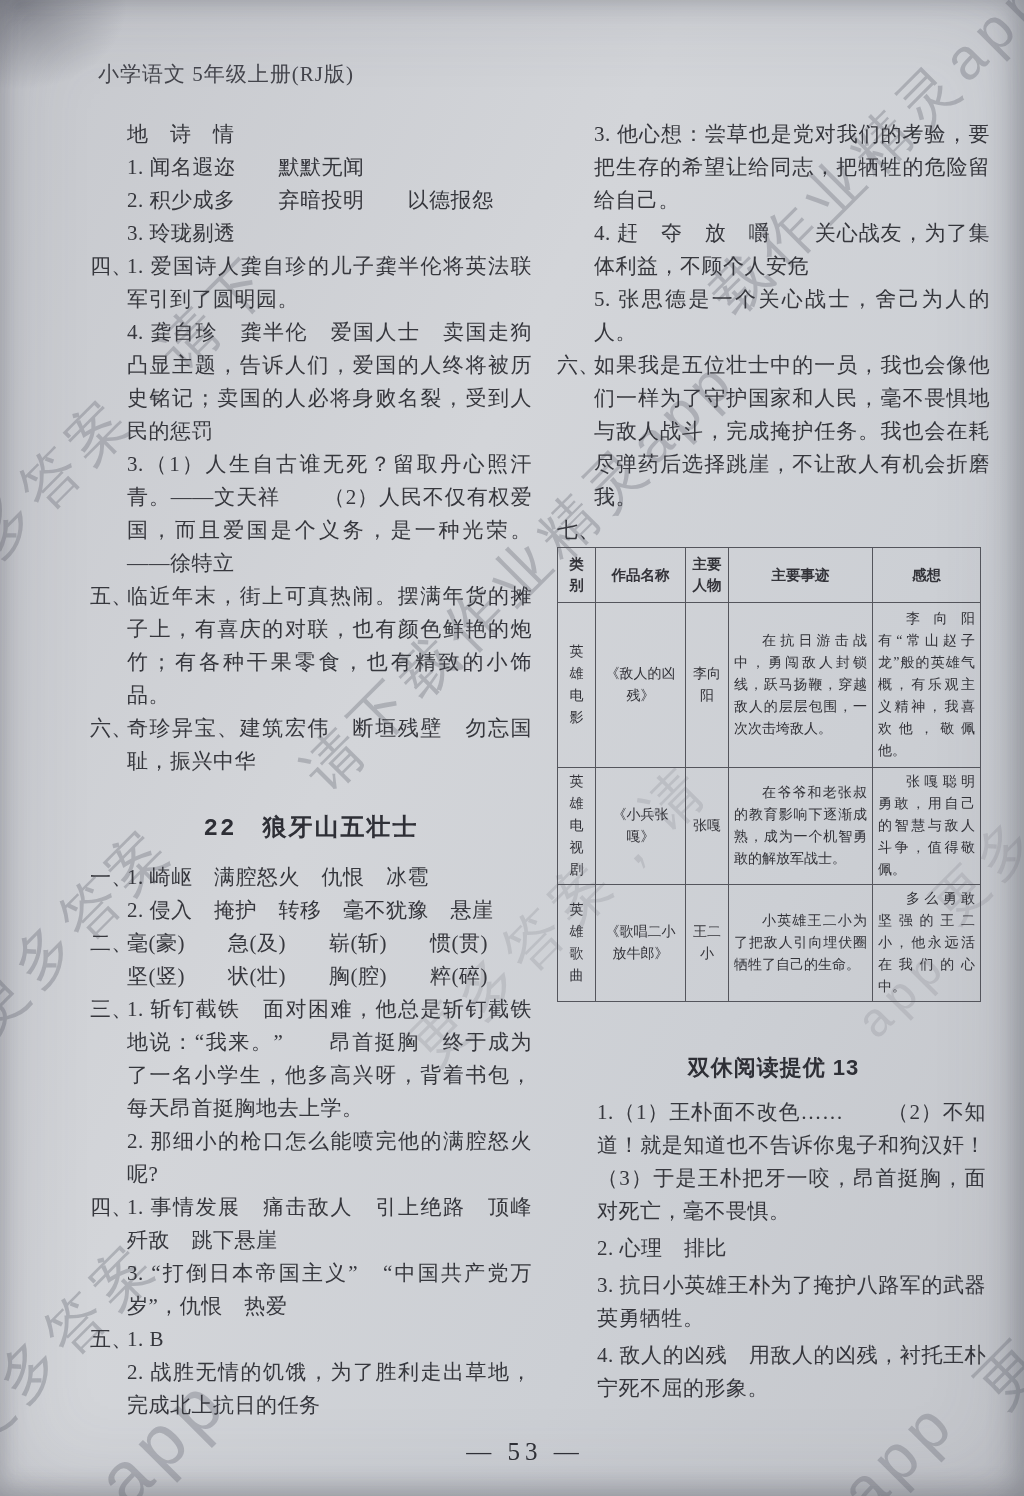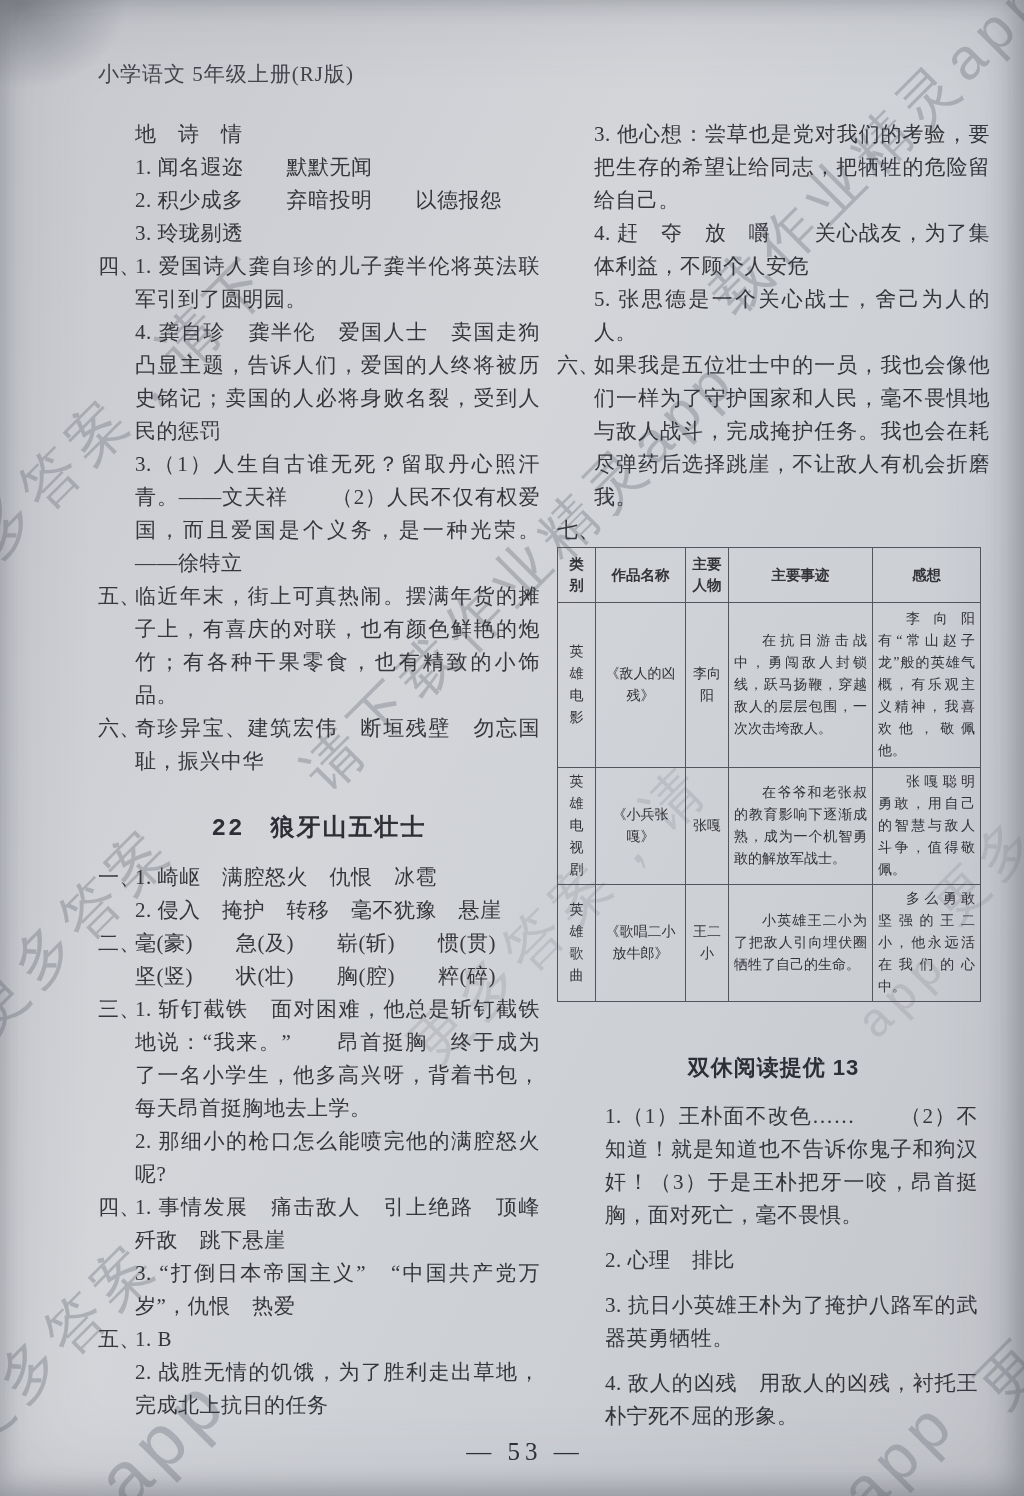--- a/index.html
+++ b/index.html
@@ -29,32 +29,32 @@
   .wm5{left:985px;top:870px;font-size:54px;}
   .wm6{left:902px;top:992px;font-size:48px;}
   .wm7{left:55px;top:1345px;}
   .wm8{left:162px;top:1440px;font-size:74px;}
   .wm9{left:1012px;top:1372px;font-size:62px;}
   .wm10{left:898px;top:1456px;font-size:64px;}
 
   .hdr{position:absolute;left:98px;top:60px;font-size:21px;letter-spacing:1px;color:#44454c;}
 
   .col{position:absolute;top:118px;font-size:21px;line-height:33px;letter-spacing:.5px;}
-  .col.left{left:98px;width:442px;}
+  .col.left{left:90px;width:442px;}
   .col.right{left:557px;width:433px;}
   .item{position:relative;padding-left:37px;}
   .marker{position:absolute;left:0;top:0;}
   p.ans{margin:0;text-align:justify;}
   p.short{margin:0;text-align:left;}
 
   .lesson{font-family:Liberation Mono, monospace;font-weight:700;font-size:24px;
     line-height:40px;text-align:center;margin:31px 0 12px;letter-spacing:2px;color:#2e2f36;}
   .reading-h{font-family:"Liberation Sans",sans-serif;font-weight:700;font-size:22px;
     line-height:40px;text-align:center;margin:46px 0 8px;letter-spacing:1px;color:#2e2f36;}
-  .reading p{margin:12px;padding-left:36px;text-align:justify;}
+  .reading p{margin:4px;padding-left:36px;text-align:justify;}
 
   table.wtable{border-collapse:collapse;table-layout:fixed;width:423px;
     font-size:14px;line-height:22px;letter-spacing:0;color:#333339;}
   .wtable th,.wtable td{border:1.5px solid #54555c;padding:3px 5px;vertical-align:middle;}
   .wtable th{font-family:"Liberation Sans",sans-serif;font-weight:700;font-size:14.5px;
     text-align:center;line-height:21px;}
   .wtable td.c{text-align:center;}
   .wtable td.j{text-align:justify;text-indent:2em;}
   tr.hr{height:55px;} tr.r0{height:165px;} tr.r1{height:112px;} tr.r2{height:113px;}
 

